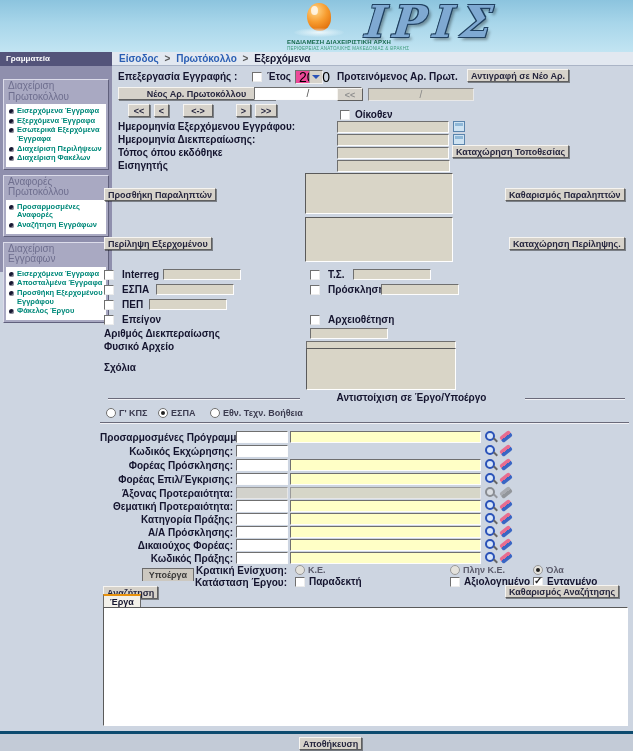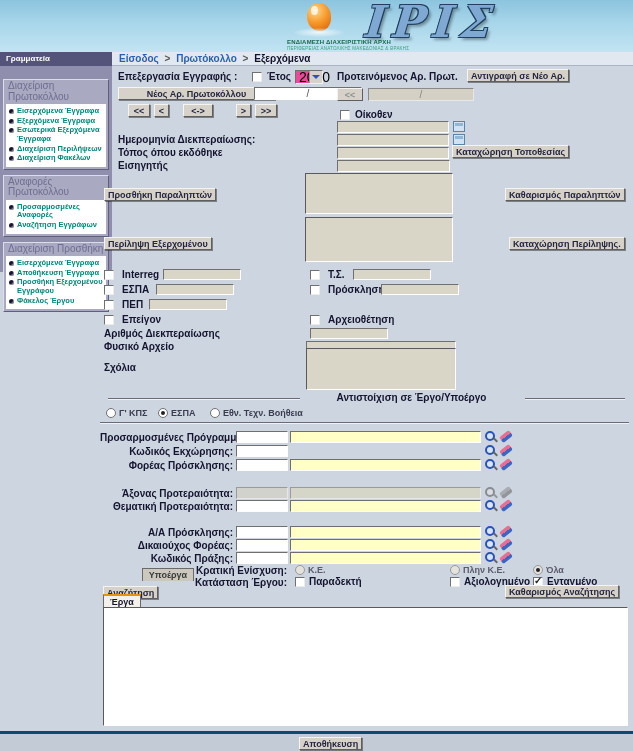--- a/index.html
+++ b/index.html
@@ -153,29 +153,29 @@
             <span class="dot"></span>
             <span class="t">Προσαρμοσμένες Αναφορές</span>
           </div>
         <div class="pitem">
             <span class="dot"></span>
             <span class="t">Αναζήτηση Εγγράφων</span>
           </div>
       </div>
     </div>
     <div class="panel">
-      <div class="ptitle">Διαχείριση Προσθήκη</div>
+      <div class="ptitle">Διαχείριση Εγγράφων</div>
       <div class="plist">
         <div class="pitem">
             <span class="dot"></span>
             <span class="t">Εισερχόμενα Έγγραφα</span>
           </div>
         <div class="pitem">
             <span class="dot"></span>
-            <span class="t">Αποθήκευση Έγγραφα</span>
+            <span class="t">Αποσταλμένα Έγγραφα</span>
           </div>
         <div class="pitem">
             <span class="dot"></span>
             <span class="t">Προσθήκη Εξερχομένου Εγγράφου</span>
           </div>
         <div class="pitem">
             <span class="dot"></span>
             <span class="t">Φάκελος Έργου</span>
           </div>
       </div>
@@ -199,20 +199,21 @@
 
   <div class="btn" style="left:128px;top:104px;width:22px">&lt;&lt;</div>
   <div class="btn" style="left:154px;top:104px;width:15px">&lt;</div>
   <div class="btn" style="left:183px;top:104px;width:30px">&lt;-&gt;</div>
   <div class="btn" style="left:236px;top:104px;width:15px">&gt;</div>
   <div class="btn" style="left:255px;top:104px;width:22px">&gt;&gt;</div>
 
   <span class="cbx" style="left:340px;top:110px"></span>
   <div class="lbl" style="left:355px;top:109px">Οίκοθεν</div>
 
+  <div class="lbl" style="left:118px;top:121px">Ημερομηνία Εξερχόμενου Εγγράφου:</div>
   <div class="binput" style="left:337px;top:121px;width:112px"></div>
   <span class="cal" style="left:453px;top:121px"></span>
 
   <div class="lbl" style="left:118px;top:134px">Ημερομηνία Διεκπεραίωσης:</div>
   <div class="binput" style="left:337px;top:134px;width:112px"></div>
   <span class="cal" style="left:453px;top:134px"></span>
 
   <div class="lbl" style="left:118px;top:147px">Τόπος όπου εκδόθηκε</div>
   <div class="binput" style="left:337px;top:147px;width:112px"></div>
   <div class="btn" style="left:452px;top:145px">Καταχώρηση Τοποθεσίας</div>
@@ -286,29 +287,43 @@
     <span class="ic-mag"></span>
     <span class="ic-er"></span>
   </div>
   <div class="srow" style="top:459px">
     <div class="sl">Φορέας Πρόσκλησης:</div>
     <div class="sw"></div>
     <div class="sy"></div>
     <span class="ic-mag"></span>
     <span class="ic-er"></span>
   </div>
+  <div class="srow" style="top:473px">
+    <div class="sl">Φορέας Επιλ/Έγκρισης:</div>
+    <div class="sw"></div>
+    <div class="sy"></div>
+    <span class="ic-mag"></span>
+    <span class="ic-er"></span>
+  </div>
   <div class="srow disabled" style="top:487px">
     <div class="sl">Άξονας Προτεραιότητα:</div>
     <div class="sw"></div>
     <div class="sy"></div>
     <span class="ic-mag"></span>
     <span class="ic-er"></span>
   </div>
   <div class="srow" style="top:500px">
     <div class="sl">Θεματική Προτεραιότητα:</div>
+    <div class="sw"></div>
+    <div class="sy"></div>
+    <span class="ic-mag"></span>
+    <span class="ic-er"></span>
+  </div>
+  <div class="srow" style="top:513px">
+    <div class="sl">Κατηγορία Πράξης:</div>
     <div class="sw"></div>
     <div class="sy"></div>
     <span class="ic-mag"></span>
     <span class="ic-er"></span>
   </div>
   <div class="srow" style="top:526px">
     <div class="sl">Α/Α Πρόσκλησης:</div>
     <div class="sw"></div>
     <div class="sy"></div>
     <span class="ic-mag"></span>

